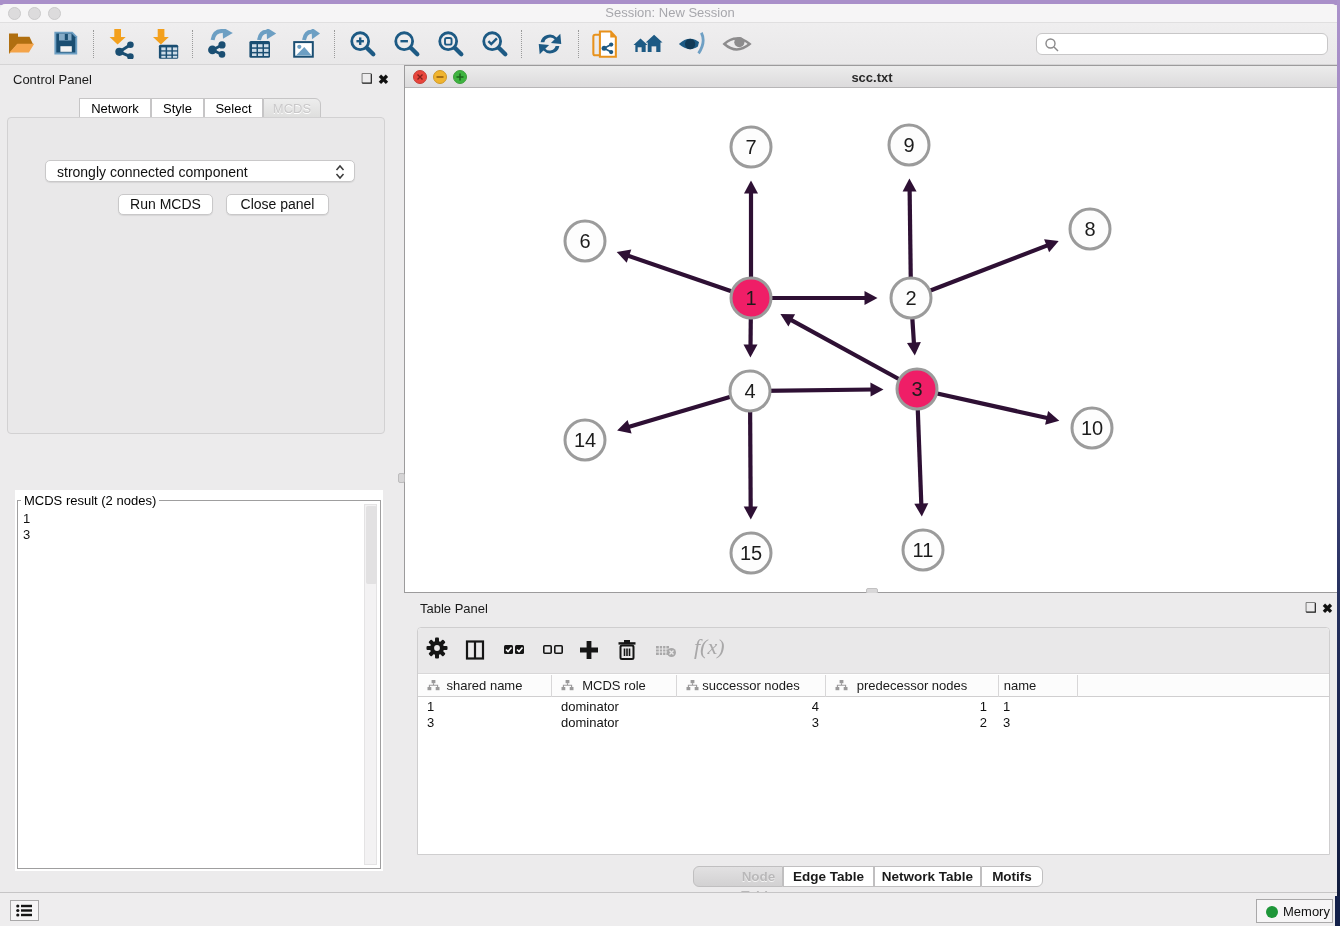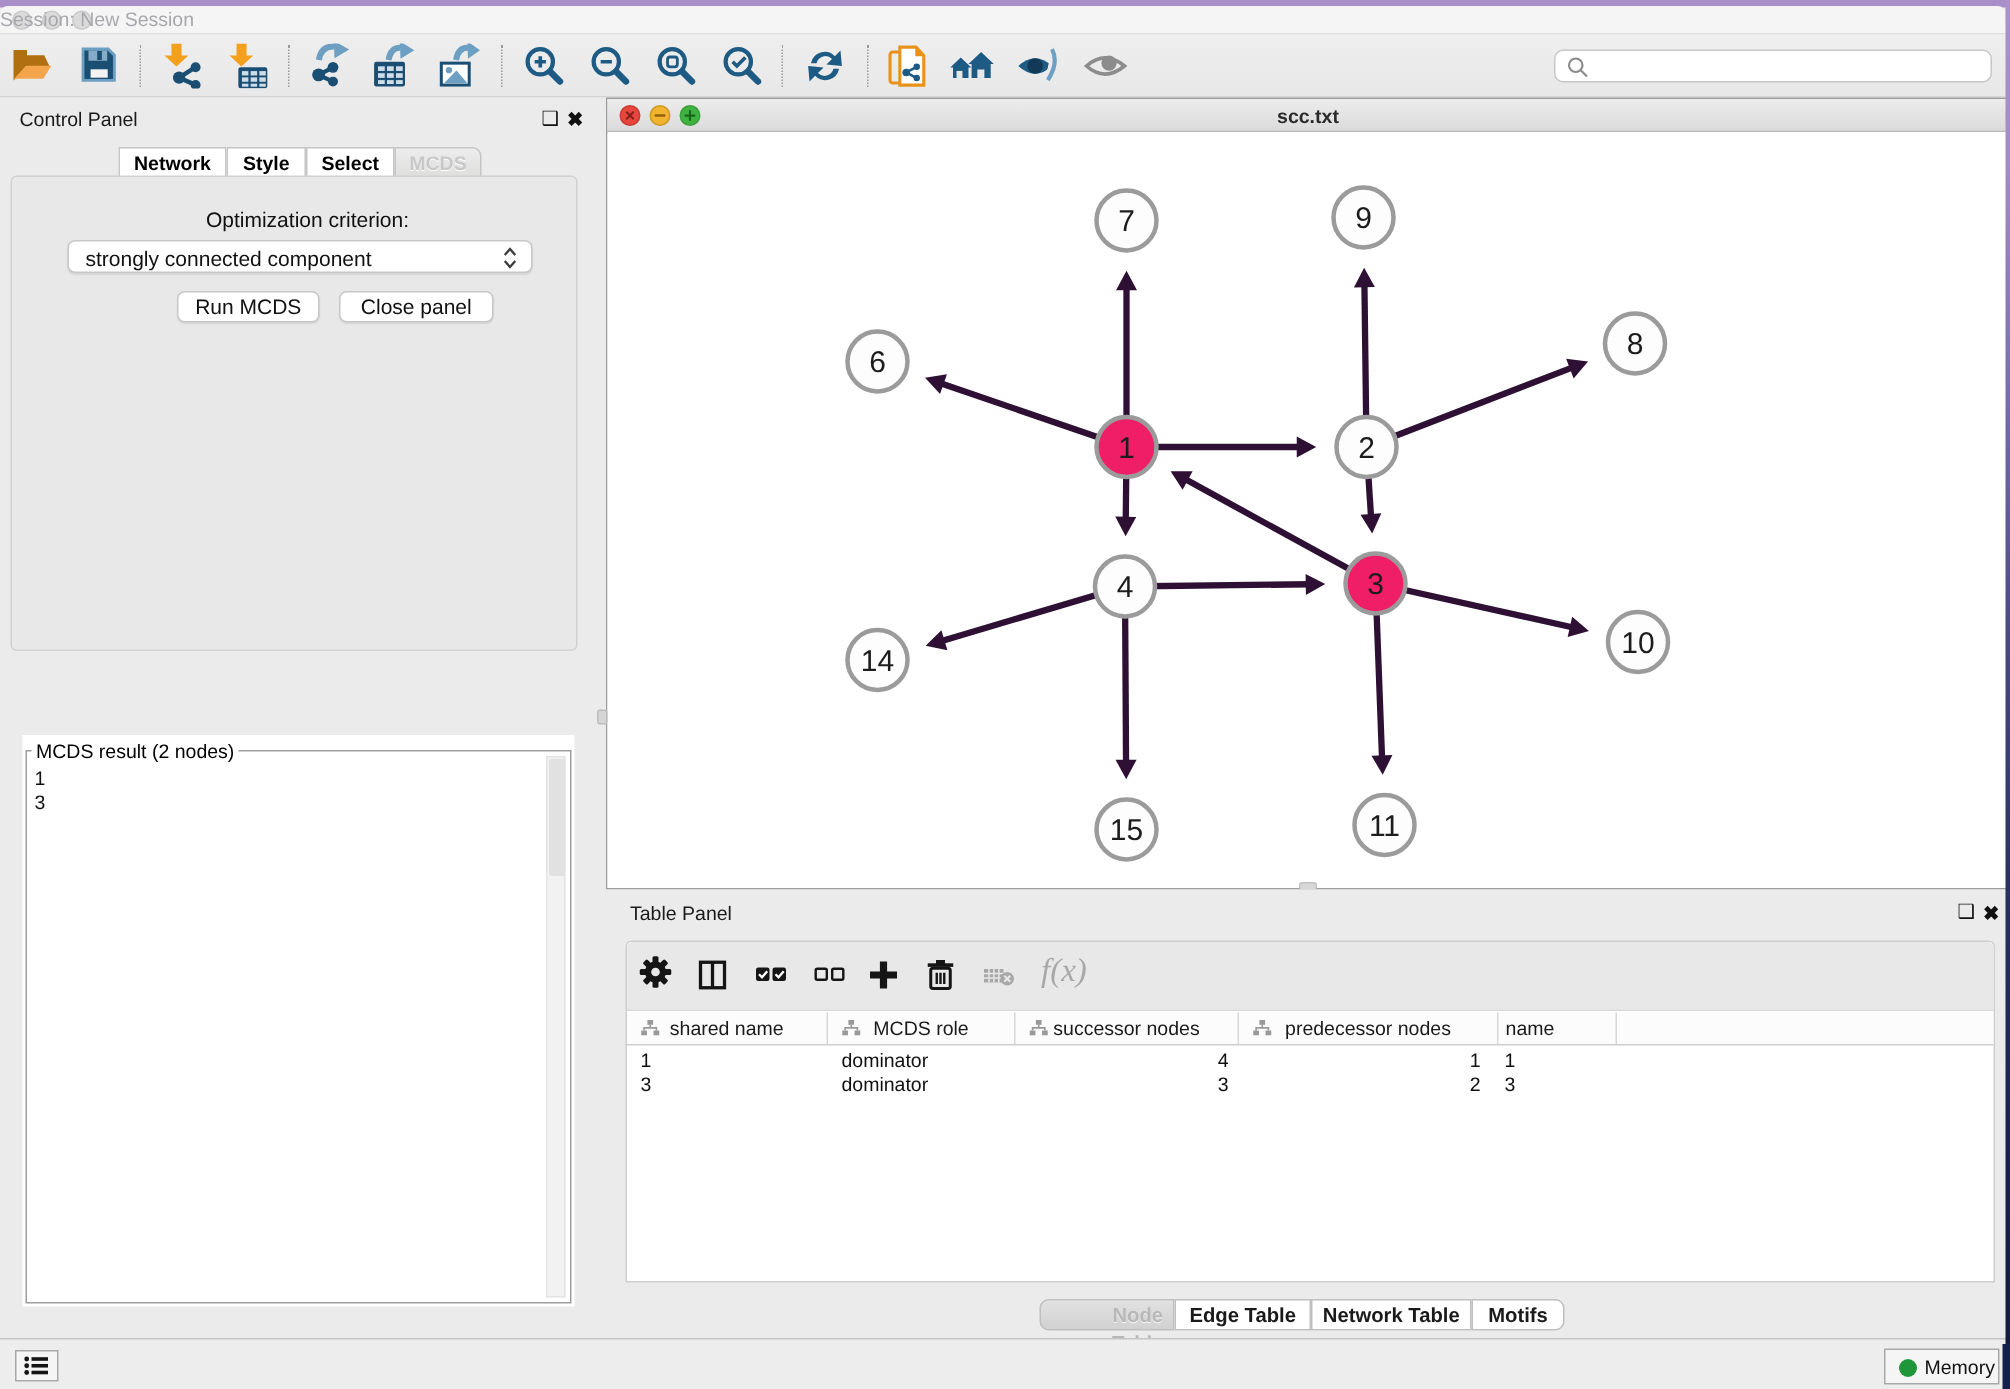--- a/index.html
+++ b/index.html
@@ -5,35 +5,35 @@
 * { margin:0; padding:0; box-sizing:border-box; }
 html,body { width:1340px; height:926px; overflow:hidden; }
 body { font-family:"Liberation Sans", sans-serif; background:#ecebec; position:relative; }
 .abs { position:absolute; }
 
 
 #deskstrip { left:0; top:0; width:1340px; height:5px; background:#a98fc9; }
 #rightstrip { right:0; top:0; width:3px; height:926px; background:linear-gradient(#ab92cb 0%, #a48bc5 12%, #7a6fae 28%, #4a4a85 45%, #25305e 65%, #16204a 85%, #101b3a 100%); z-index:50; }
 #titlebar { left:0; top:4px; width:1337px; height:19px; background:#f6f5f6; border-radius:5px 5px 0 0; border-bottom:1px solid #e0dfe0; }
 .tlight { position:absolute; top:3px; width:13px; height:13px; border-radius:50%; background:#dcdbdc; border:1px solid #cbcacb; }
-#apptitle { left:0; top:1px; width:1340px; text-align:left; font-size:13px; color:#a7a7ac; }
+#apptitle { left:0; top:1px; width:1340px; text-align:center; font-size:13px; color:#a7a7ac; }
 
 
 #toolbar { left:0; top:23px; width:1337px; height:42px; background:linear-gradient(#efeeef,#e9e8e9); border-bottom:1px solid #d5d4d5; }
 .tsep { position:absolute; top:7px; height:28px; width:1px; border-left:1px dotted #9a9a9a; }
 .ticon { position:absolute; top:6px; width:30px; height:30px; }
 #searchbox { position:absolute; left:1036px; top:10px; width:292px; height:22px; background:#fff; border:1px solid #c8c7c8; border-radius:6px; }
 
 
 #cpanel { left:0; top:65px; width:392px; height:826px; background:#ecebec; }
 #cphead { position:absolute; left:0; top:0; width:392px; height:28px; }
 #cptitle { position:absolute; left:13px; top:7px; font-size:13px; color:#1a1a1a; }
 .winbtn { position:absolute; top:7px; font-size:13px; color:#111; }
 #cptabs { position:absolute; left:79px; top:33px; height:21px; }
-.cptab { position:absolute; top:0; height:21px; background:#fff; border:1px solid #c6c5c6; font-size:13px; text-align:center; line-height:19px; color:#000;font-weight:bold; }
+.cptab { position:absolute; top:0; height:21px; background:#fff; border:1px solid #c6c5c6; font-size:13px; text-align:center; line-height:19px; color:#000; }
 #cpbody { position:absolute; left:7px; top:52px; width:378px; height:317px; background:#e9e8e9; border:1px solid #d2d1d2; border-radius:4px; }
 #optlabel { position:absolute; left:8px; top:20px; width:378px; text-align:center; font-size:14px; color:#111; }
 #combo { position:absolute; left:37px; top:42px; width:310px; height:22px; background:#fff; border:1px solid #c9c8c9; border-radius:5px; box-shadow:0 1px 1px rgba(0,0,0,.08); }
 #combo span { position:absolute; left:11px; top:3px; font-size:14px; color:#111; }
 .btn { position:absolute; height:21px; background:#fff; border:1px solid #c9c8c9; border-radius:5px; font-size:14px; color:#111; text-align:center; line-height:19px; box-shadow:0 1px 1px rgba(0,0,0,.08);margin-left:22px; }
 #resultbox { position:absolute; left:15px; top:425px; width:368px; height:381px; background:#fff; }
 #resultframe { position:absolute; left:2px; top:10px; width:364px; height:369px; border:1px solid #9f9e9f; }
 #resultlegend { position:absolute; left:6px; top:3px; background:#fff; padding:0 3px; font-size:13px; color:#000000; z-index:2; }
 #resultbox pre { font-family:"Liberation Sans",sans-serif; font-size:13px; color:#111; margin:21px 0 0 8px; line-height:16px; }
 #resscroll { position:absolute; left:349px; top:14px; width:13px; height:361px; background:#f3f2f3; border:1px solid #e4e3e4; }
@@ -217,21 +217,20 @@
     <div class="winbtn" style="left:361px; top:6px;">❑</div>
     <div class="winbtn" style="left:378px; font-weight:bold;">✖</div>
   </div>
   <div id="cptabs">
     <div class="cptab" style="left:0; width:72px;">Network</div>
     <div class="cptab" style="left:72px; width:53px;">Style</div>
     <div class="cptab" style="left:125px; width:59px;">Select</div>
     <div class="cptab" style="left:184px; width:58px; background:linear-gradient(#ededed,#dededd); color:#c9c8c9; text-shadow:0 1px 0 #fff; border-radius:0 6px 0 0;">MCDS</div>
   </div>
   <div id="cpbody">
-    <div id="optlabel">Optimization criterion:</div>
     <div id="combo">
         <span>strongly connected component</span>
         <svg width="12" height="16" style="position:absolute;right:8px;top:3px;" viewBox="0 0 12 16">
           <path d="M2.5 6 l3.5 -4 3.5 4" fill="none" stroke="#3a3a3a" stroke-width="1.5"></path>
           <path d="M2.5 10 l3.5 4 3.5 -4" fill="none" stroke="#3a3a3a" stroke-width="1.5"></path>
         </svg>
       </div>
     <div class="btn" style="left:88px; top:76px; width:95px;">Run MCDS</div>
     <div class="btn" style="left:196px; top:76px; width:103px;">Close panel</div>
   </div>

